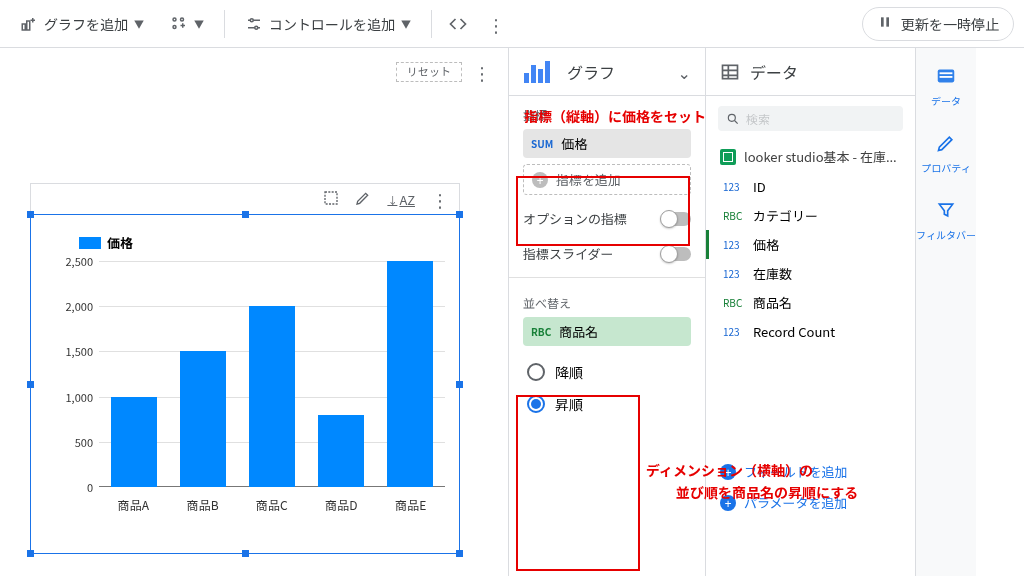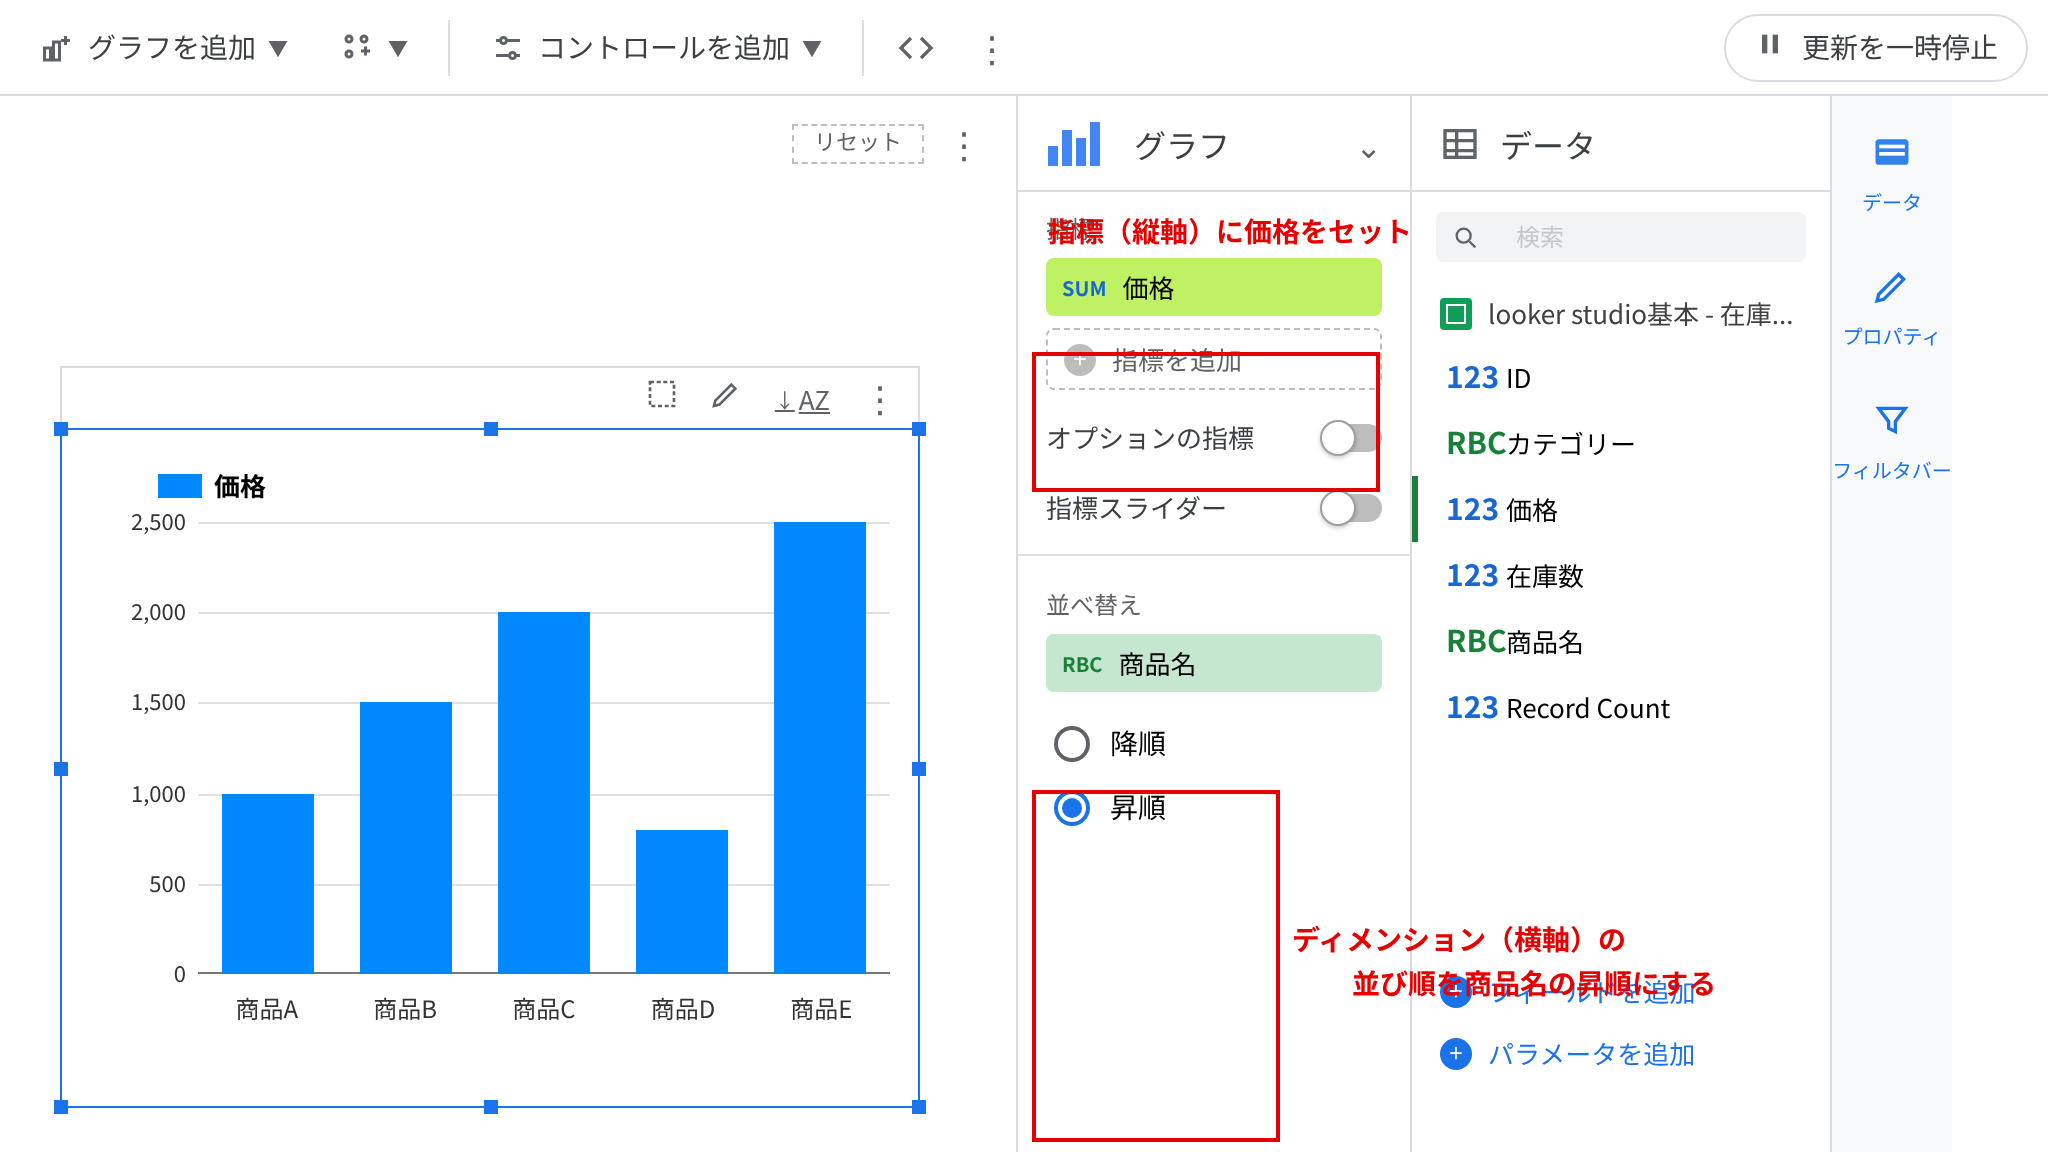--- a/index.html
+++ b/index.html
@@ -43,43 +43,43 @@
   .bar { width: 46px; background: #0088ff; }
   .xlabels { position: absolute; left: 40px; right: 0; bottom: 8px; display: flex; justify-content: space-around; font-size: 12px; color: #333; }
 
   
   .setup { width: 197px; border-right: 1px solid #dadce0; position: relative; }
   .panel-hdr { height: 48px; display: flex; align-items: center; padding: 0 14px; gap: 10px; border-bottom: 1px solid #dadce0; }
   .chart-type-icon svg { display: block; }
   .panel-title { font-size: 16px; color: #3c4043; flex: 1; }
   .section-label { font-size: 12px; color: #5f6368; padding: 10px 14px 6px; }
   .chip { margin: 0 14px 6px; display: flex; align-items: center; gap: 8px; padding: 5px 8px; border-radius: 4px; font-size: 13px; }
-  .chip-sum { background: #bef264; }
+  .chip-sum { background: #e5e5e5; }
   .chip-sum .tag { font-size: 10px; color: #1967d2; font-weight: bold; }
   .chip-add { border: 1px dashed #bdbdbd; color: #5f6368; cursor: pointer; }
   .chip-add .plus { width: 16px; height: 16px; border-radius: 50%; background: #bdbdbd; color: #fff; display: inline-flex; align-items: center; justify-content: center; font-size: 12px; }
   .row-toggle { display: flex; align-items: center; justify-content: space-between; padding: 8px 14px; font-size: 13px; color: #3c4043; }
   .toggle { width: 30px; height: 14px; background: #bdbdbd; border-radius: 8px; position: relative; }
   .toggle::after { content: ""; position: absolute; width: 16px; height: 16px; background: #fff; border: 1px solid #9e9e9e; border-radius: 50%; left: -1px; top: -2px; box-shadow: 0 1px 2px rgba(0,0,0,.2); }
   .sort-chip { margin: 0 14px 10px; display: flex; align-items: center; gap: 8px; padding: 5px 8px; background: #c6e7cf; border-radius: 4px; font-size: 13px; }
   .sort-chip .tag { font-size: 10px; color: #188038; font-weight: bold; }
   .radio-row { display: flex; align-items: center; gap: 10px; padding: 6px 18px; font-size: 14px; cursor: pointer; }
   .radio { width: 18px; height: 18px; border: 2px solid #5f6368; border-radius: 50%; display: inline-flex; align-items: center; justify-content: center; }
   .radio.sel { border-color: #1a73e8; }
   .radio.sel::after { content: ""; width: 10px; height: 10px; background: #1a73e8; border-radius: 50%; }
 
   
   .data-panel { width: 210px; border-right: 1px solid #dadce0; }
-  .search { margin: 10px 12px; display: flex; align-items: center; gap: 18px; background: #f1f3f4; border-radius: 4px; padding: 4px 8px; color: #5f6368; font-size: 12px; }
+  .search { margin: 10px 12px; display: flex; align-items: center; gap: 6px; background: #f1f3f4; border-radius: 4px; padding: 4px 8px; color: #5f6368; font-size: 12px; }
   .src-row { display: flex; align-items: center; gap: 8px; padding: 6px 14px; font-size: 13px; color: #404040; }
   .sheet-ic { width: 16px; height: 16px; background: #0f9d58; border-radius: 2px; display: inline-flex; align-items: center; justify-content: center; }
   .sheet-ic::after { content: ""; width: 8px; height: 8px; border: 1px solid #fff; }
   .field-row { display: flex; align-items: center; gap: 8px; padding: 5px 14px; font-size: 13px; border-left: 3px solid transparent; }
   .field-row.sel { border-left-color: #188038; }
-  .ftype { font-size: 15px; font-weight: bold; padding: 1px 0; width: 22px; text-align: left; }
+  .ftype { font-size: 10px; font-weight: normal; padding: 1px 0; width: 22px; text-align: left; }
   .t-num { color: #1967d2; } .t-txt { color: #188038; }
   .add-link { display: flex; align-items: center; gap: 8px; padding: 6px 14px; font-size: 13px; color: #1a73e8; cursor: pointer; }
   .add-link .pl { width: 16px; height: 16px; border-radius: 50%; background: #1a73e8; color: #fff; display: inline-flex; align-items: center; justify-content: center; font-size: 12px; }
 
   
   .rail { width: 60px; display: flex; flex-direction: column; align-items: center; gap: 21px; padding-top: 14px; background: #f8f9fa; }
   .rail-btn { display: flex; flex-direction: column; align-items: center; gap: 3px; font-size: 10px; color: #1a73e8; cursor: pointer; }
   .rail-ic { width: 28px; height: 28px; display: flex; align-items: center; justify-content: center; }
 
   

